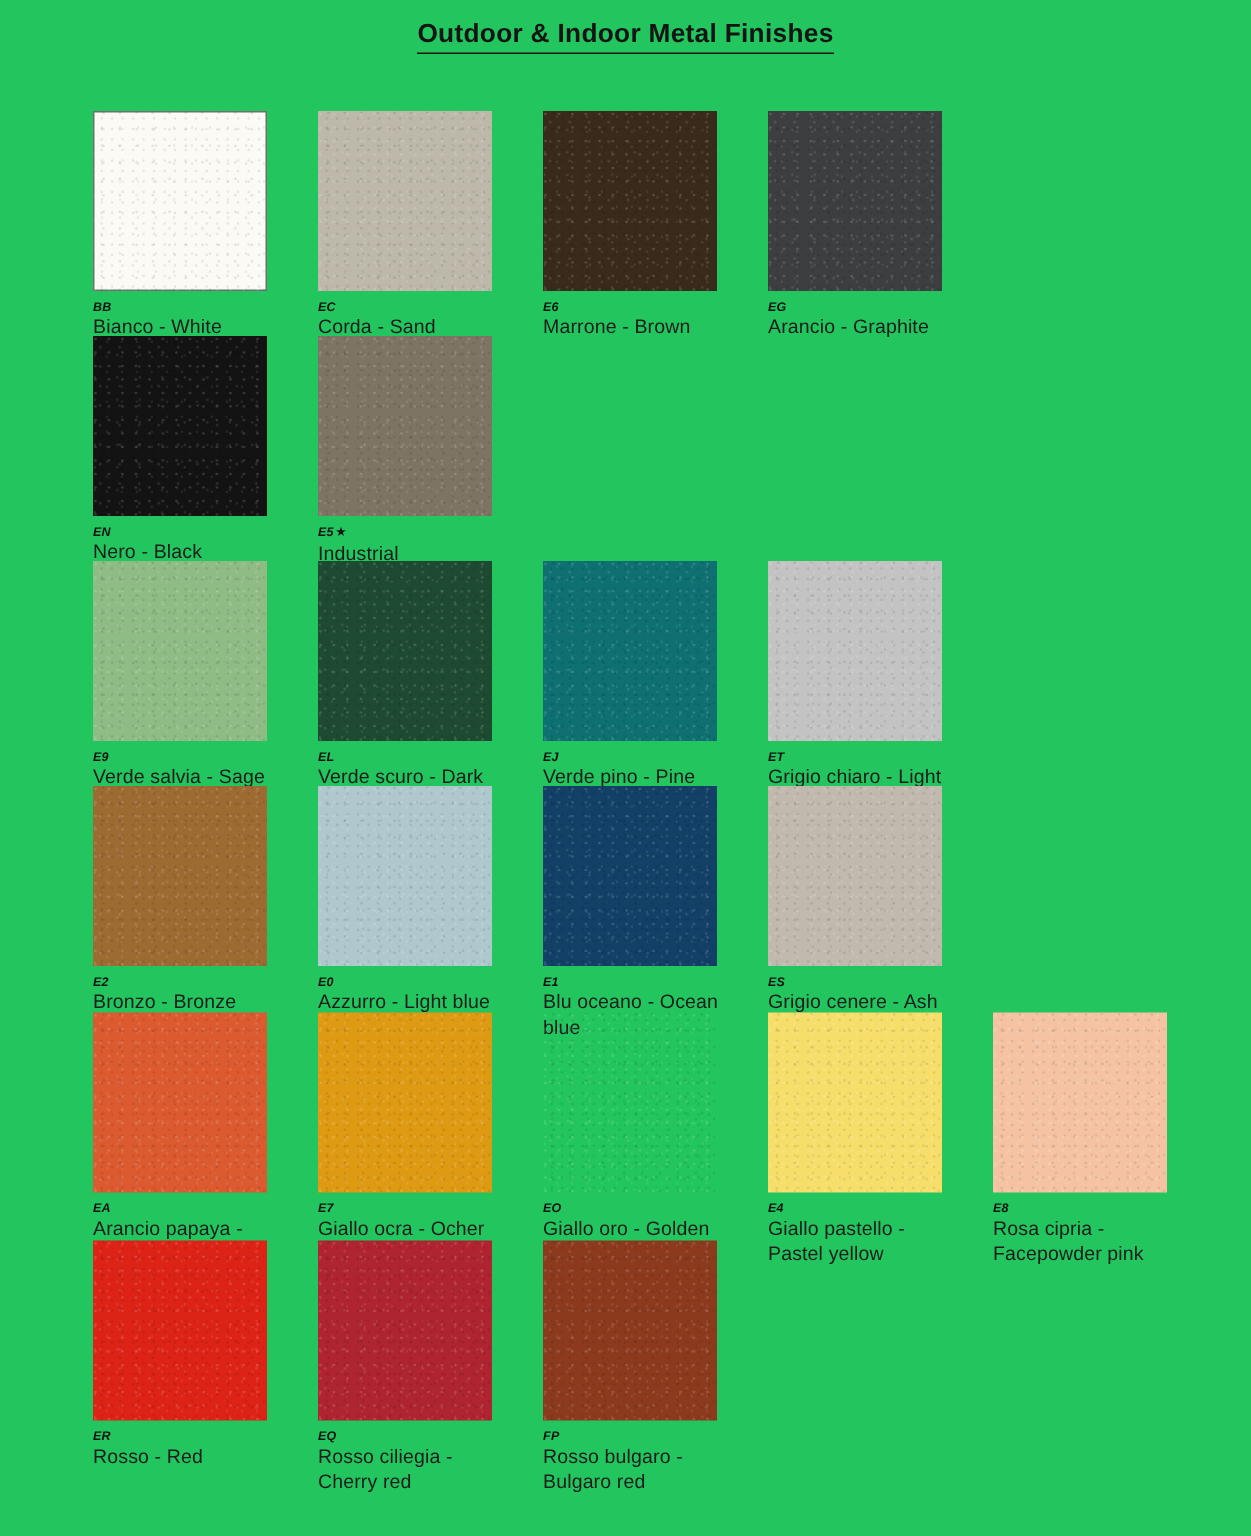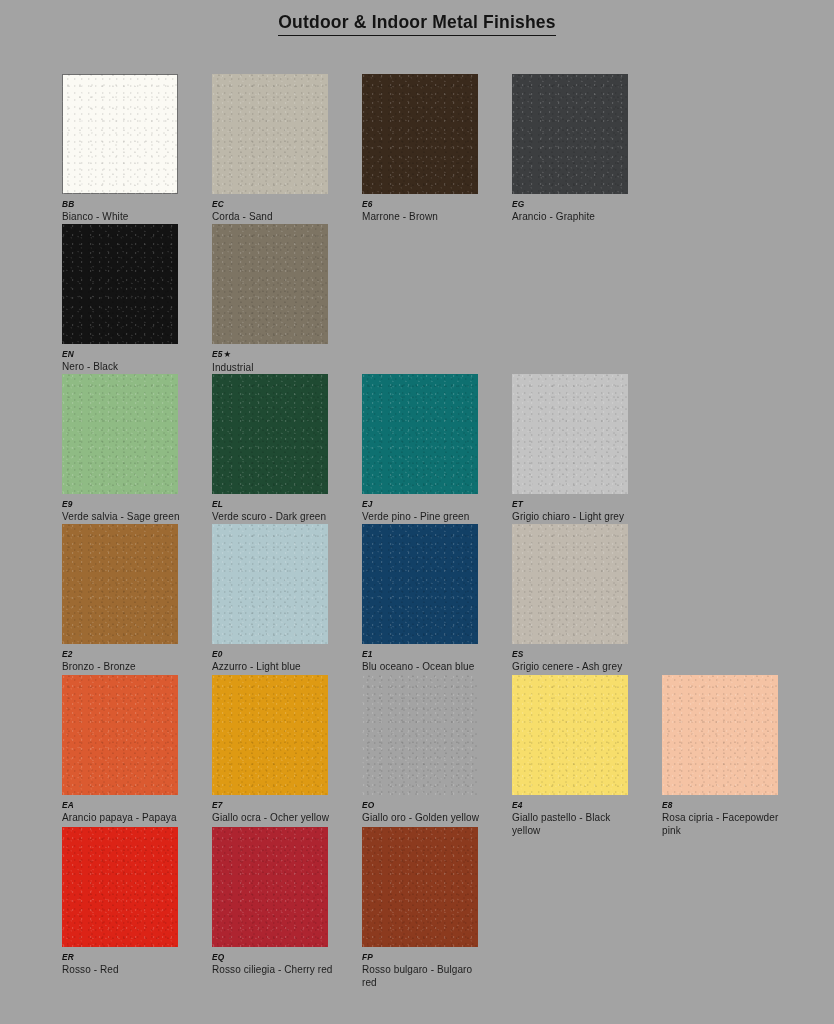--- a/index.html
+++ b/index.html
@@ -13,21 +13,21 @@
     height: 1024px;
     position: relative;
     font-family: "Liberation Sans", sans-serif;
     color: #1a1a1a;
     overflow: hidden;
   }
   #page {
     position: relative;
     width: 834px;
     height: 1024px;
-    background: #a3a3a3;
+    background: #22c55e;
   }
 
   
   .title-wrap {
     position: absolute;
     top: 12px;
     left: 0;
     width: 834px;
     text-align: center;
   }
@@ -111,21 +111,21 @@
     letter-spacing: .2px;
     white-space: nowrap;
   }
   .code .star {
     font-style: normal;
     font-weight: 400;
     font-size: 8.5px;
     margin-left: 1px;
   }
   .name {
-    font-size: 10px;
+    font-size: 13px;
     font-weight: 400;
     color: #1c1c1c;
     line-height: 1.3;
     letter-spacing: .1px;
     margin-top: 1px;
   }
 </style>
 </head>
 <body>
 
@@ -268,21 +268,21 @@
         <span class="swatch"></span>
         <div class="caption">
           <div class="code">EO</div>
           <div class="name">Giallo oro - Golden yellow</div>
         </div>
       </div>
       <div class="cell">
         <span class="swatch" style="background-color: rgb(247, 222, 107);"></span>
         <div class="caption">
           <div class="code">E4</div>
-          <div class="name">Giallo pastello - Black yellow</div>
+          <div class="name">Giallo pastello - Pastel yellow</div>
         </div>
       </div>
       <div class="cell">
         <span class="swatch" style="background-color: rgb(245, 195, 164);"></span>
         <div class="caption">
           <div class="code">E8</div>
           <div class="name">Rosa cipria - Facepowder pink</div>
         </div>
       </div>
     </div>

